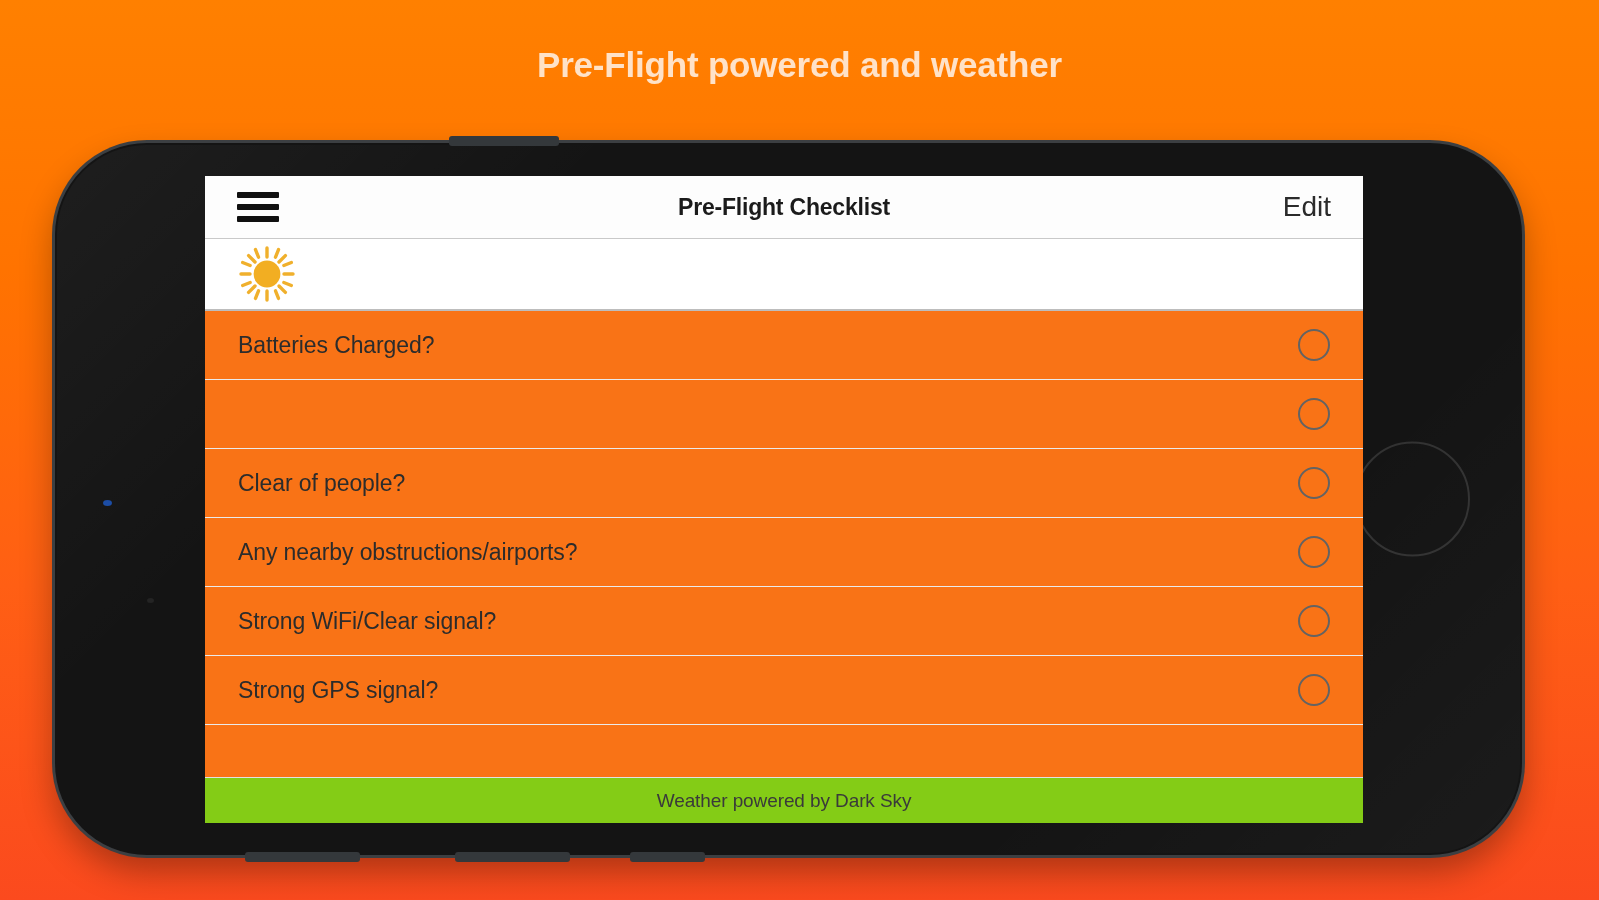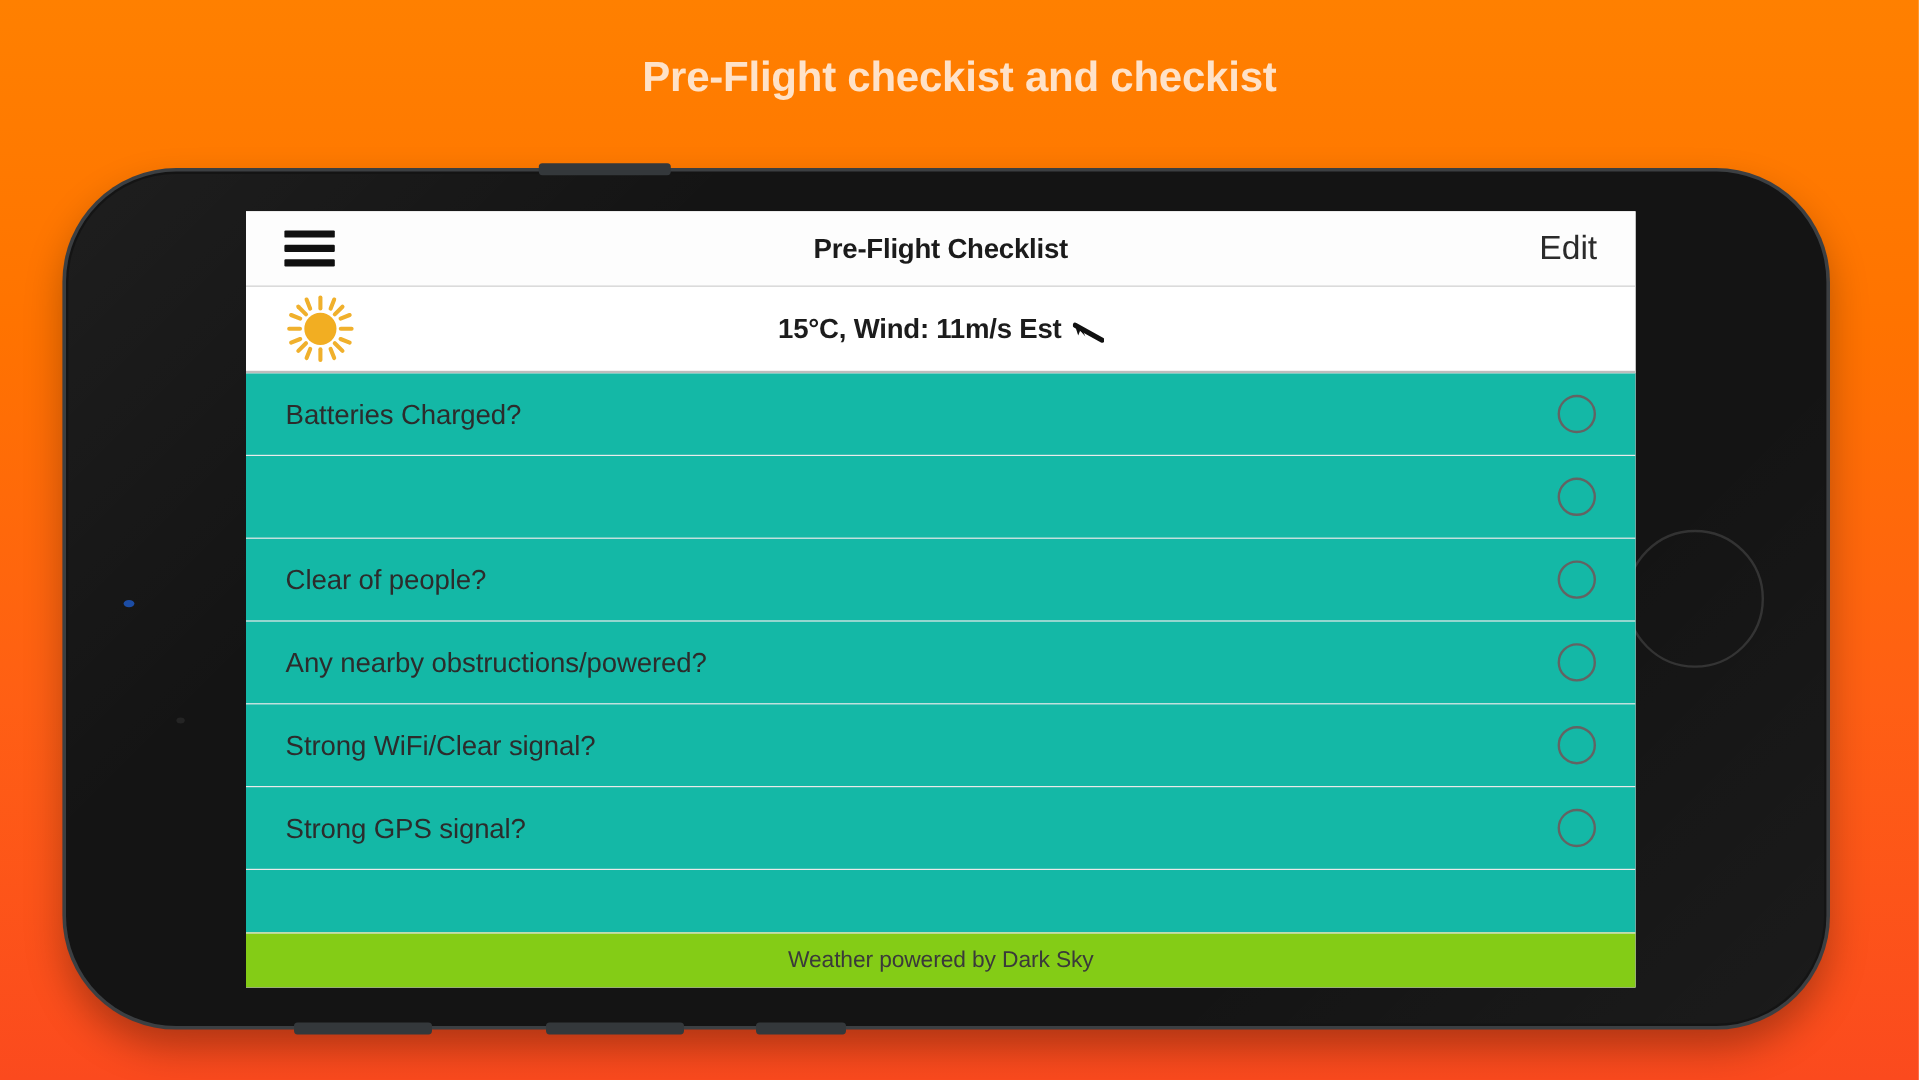--- a/index.html
+++ b/index.html
@@ -194,21 +194,21 @@
   .wind-arrow {
     display: inline-block;
     width: 26px;
     height: 18px;
   }
 
   
   .checklist {
     flex: 1;
     overflow: hidden;
-    background: #14b8a6;
+    background: #f97316;
     text-align: right;
   }
 
   .check-row {
     position: relative;
     height: 69px;
     border-bottom: 1px solid #eaeaea;
     display: flex;
     align-items: center;
     padding: 0 0 0 33px;
@@ -246,21 +246,21 @@
 
   .footer-text {
     font-size: 19px;
     color: #3a3a3a;
     letter-spacing: -0.1px;
   }
 </style>
 </head>
 <body>
 
-<div class="page-heading">Pre-Flight checkist and checkist</div>
+<div class="page-heading">Pre-Flight powered and weather</div>
 
 <div class="phone">
   <div class="phone-sheen"></div>
 
   <div class="btn-edge btn-top-power"></div>
   <div class="btn-edge btn-bot-vol-a"></div>
   <div class="btn-edge btn-bot-vol-b"></div>
   <div class="btn-edge btn-bot-mute"></div>
 
   <div class="camera-dot"></div>
@@ -297,49 +297,40 @@
             <line x1="20.5" y1="45.8" x2="17.5" y2="53.4"></line>
             <line x1="4.6" y1="40.5" x2="12.2" y2="37.5"></line>
             <line x1="45.8" y1="20.5" x2="53.4" y2="17.5"></line>
             <line x1="4.6" y1="17.5" x2="12.2" y2="20.5"></line>
             <line x1="45.8" y1="37.5" x2="53.4" y2="40.5"></line>
           </g>
           <circle cx="29" cy="29" r="13.4" fill="#F2AE22"></circle>
         </svg>
       </span>
 
-      <div class="weather-text">
-        <span>15°C, Wind: 11m/s Est</span>
-        <span class="wind-arrow">
-          <svg viewBox="0 0 26 18" width="26" height="18" aria-hidden="true">
-            <path d="M25 16 L8 7 L10.5 12.5 L1.5 2.5 L4.5 11.5 L6.5 6.5 Z" fill="#111111"></path>
-            <path d="M2 3 L24.5 15.5" stroke="#111111" stroke-width="4.2" stroke-linecap="round"></path>
-          </svg>
-        </span>
-      </div>
     </div>
 
     <div class="checklist">
 
       <div class="check-row">
         <span class="check-label">Batteries Charged?</span>
         <span class="check-circle"></span>
       </div>
 
       <div class="check-row">
         <span class="check-circle"></span>
       </div>
 
       <div class="check-row">
         <span class="check-label">Clear of people?</span>
         <span class="check-circle"></span>
       </div>
 
       <div class="check-row">
-        <span class="check-label">Any nearby obstructions/powered?</span>
+        <span class="check-label">Any nearby obstructions/airports?</span>
         <span class="check-circle"></span>
       </div>
 
       <div class="check-row">
         <span class="check-label">Strong WiFi/Clear signal?</span>
         <span class="check-circle"></span>
       </div>
 
 
       <div class="check-row">

